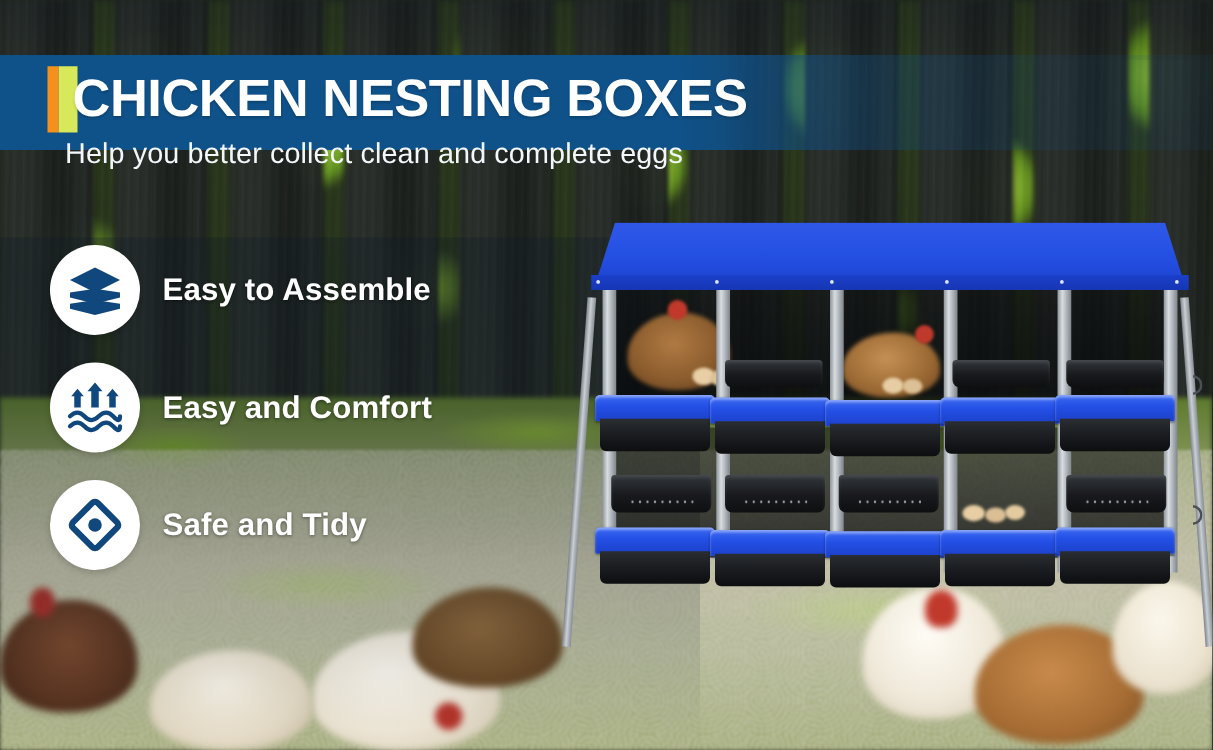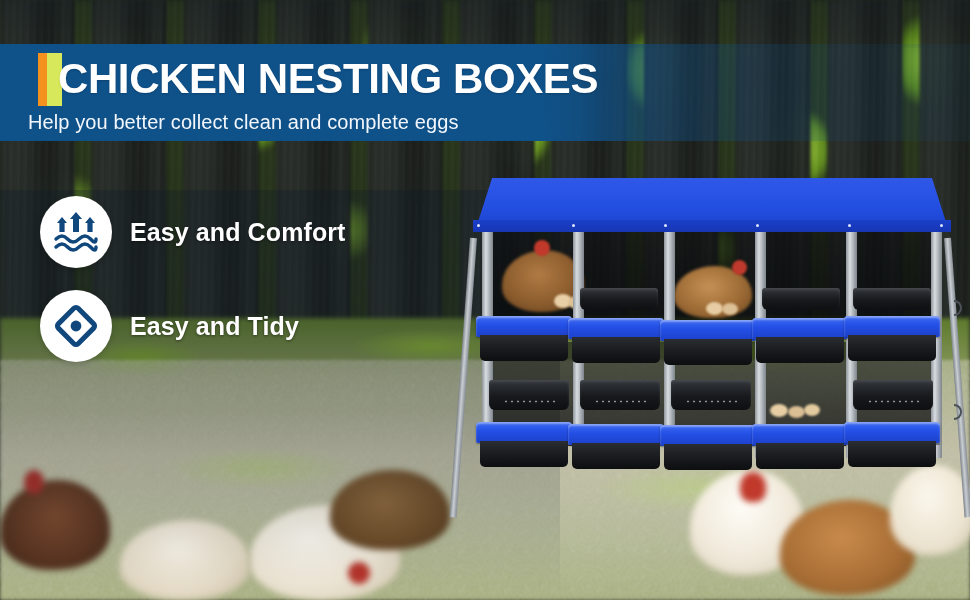--- a/index.html
+++ b/index.html
@@ -104,21 +104,21 @@
     position:absolute; left:0; top:190px; width:560px; height:410px;
     background:linear-gradient(180deg, rgba(14,26,38,0.30) 0%, rgba(14,26,38,0.22) 55%, rgba(14,26,38,0.0) 100%);
   }
   .tint-top {
     position:absolute; left:0; top:0; width:970px; height:48px;
     background:linear-gradient(180deg, rgba(10,18,28,0.25), rgba(10,18,28,0.05));
   }
 
   
   .banner {
-    position:absolute; left:0; top:44px; width:970px; height:97px;
+    position:absolute; left:0; top:44px; width:970px; height:76px;
     background:linear-gradient(90deg,
       #0f5189 0%, #0f5189 56%,
       rgba(15,81,137,0.88) 60%,
       rgba(15,81,137,0.55) 66%,
       rgba(15,81,137,0.30) 74%,
       rgba(15,81,137,0.16) 86%,
       rgba(15,81,137,0.10) 100%);
   }
   .banner-inner { position:relative; width:100%; height:100%; }
 
@@ -132,22 +132,22 @@
 
   .title {
     position:absolute; left:58px; top:6px;
     font-size:42px; font-weight:700; color:#ffffff;
     letter-spacing:-0.4px; line-height:58px;
     white-space:nowrap;
     font-family:"Liberation Sans", sans-serif;
     text-shadow:0 1px 2px rgba(0,0,0,0.18);
   }
   .subtitle {
-    position:absolute; left:28px; top:62px;
-    font-size:20px; font-weight:400; color:#f3f7fb;
+    position:absolute; left:52px; top:62px;
+    font-size:23px; font-weight:400; color:#f3f7fb;
     line-height:32px; white-space:nowrap;
     letter-spacing:0.1px;
     text-align:center;
   }
 
   
   .features { position:absolute; left:40px; top:196px; width:420px; }
   .feature {
     position:relative;
     height:72px;
@@ -277,20 +277,32 @@
         <span class="accent-orange"></span>
         <span class="accent-lime"></span>
       </div>
       <div class="title">CHICKEN NESTING BOXES</div>
       <div class="subtitle">Help you better collect clean and complete eggs</div>
     </div>
   </div>
 
   <div class="features">
 
+    <div class="feature">
+      <div class="feat-badge">
+        <span>
+          <svg width="44" height="40" viewBox="0 0 44 40">
+            <polygon points="22,2 42,12 22,22 2,12" fill="#10477c"></polygon>
+            <polygon points="22,19 42,22 42,26 22,31 2,26 2,22" fill="#10477c"></polygon>
+            <polygon points="22,28 42,31 42,35 22,40 2,35 2,31" fill="#10477c"></polygon>
+          </svg>
+        </span>
+      </div>
+      <div class="feat-label">Easy to Assemble</div>
+    </div>
 
 
     <div class="feature">
       <div class="feat-badge">
         <span>
           <svg width="46" height="42" viewBox="0 0 46 42">
             <g fill="#10477c">
               <polygon points="9,6 14,12 11.6,12 11.6,21 6.4,21 6.4,12 4,12"></polygon>
               <polygon points="23,1 29,8 26,8 26,21 20,21 20,8 17,8"></polygon>
               <polygon points="37,6 42,12 39.6,12 39.6,21 34.4,21 34.4,12 32,12"></polygon>
@@ -305,21 +317,21 @@
 
     <div class="feature">
       <div class="feat-badge">
         <span>
           <svg width="46" height="46" viewBox="0 0 46 46">
             <rect x="9" y="9" width="28" height="28" rx="3" transform="rotate(45 23 23)" fill="none" stroke="#10477c" stroke-width="5"></rect>
             <circle cx="23" cy="23" r="5.4" fill="#10477c"></circle>
           </svg>
         </span>
       </div>
-      <div class="feat-label">Easy and Tidy</div>
+      <div class="feat-label">Safe and Tidy</div>
     </div>
 
   </div>
 
   <div class="product">
 
     <div class="leg leg-l"></div>
     <div class="leg leg-r"></div>
 
     <div class="roof-top"></div>

